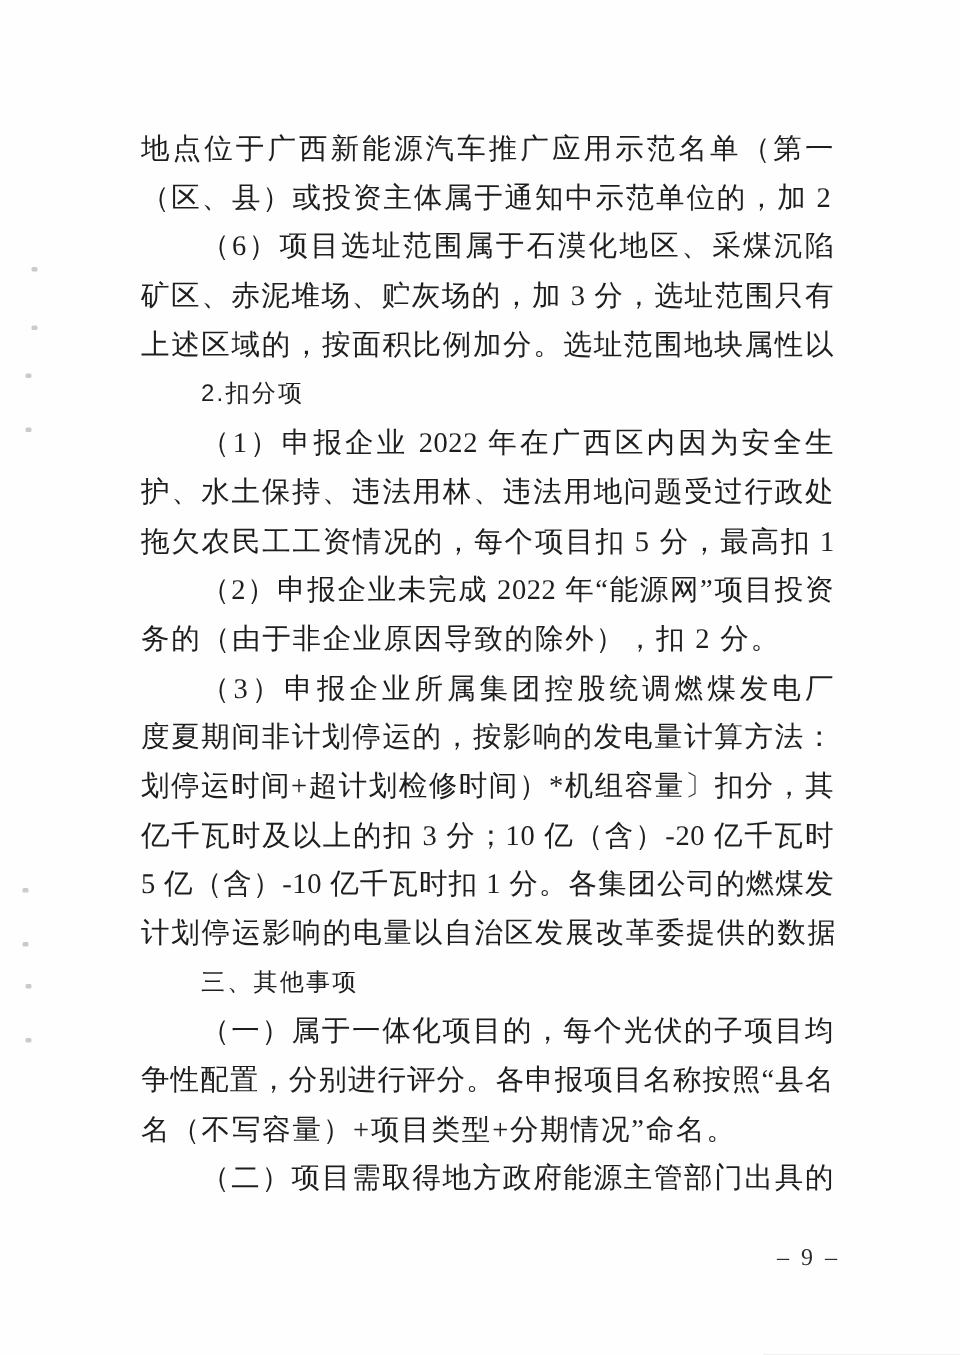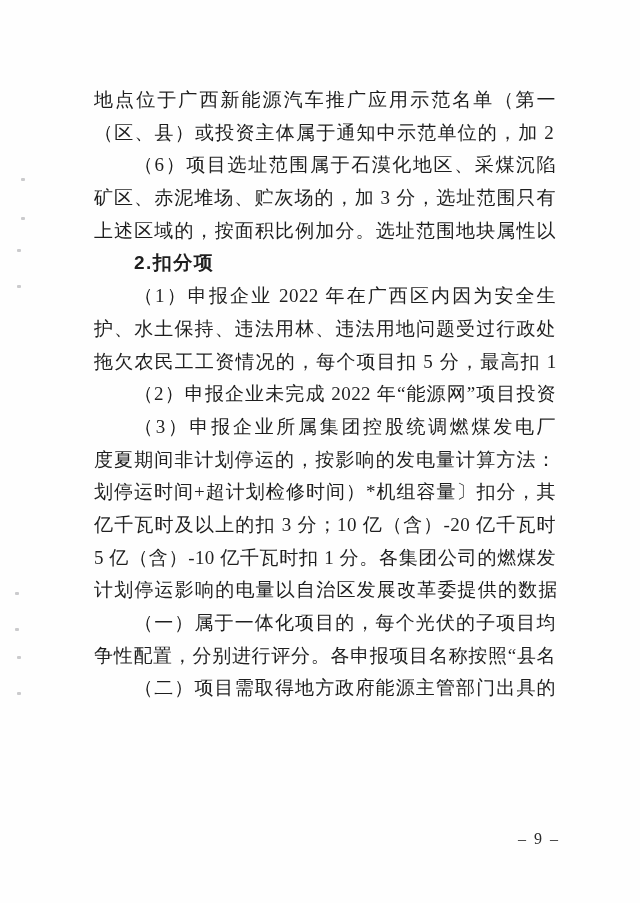--- a/index.html
+++ b/index.html
@@ -35,23 +35,23 @@
   .line.fill {
     white-space: normal;
     text-align: justify;
     text-align-last: justify;
     letter-spacing: 0.4px;
   }
   .line.indent {
     text-indent: 40px;
   }
   .line.bold {
-    font-weight: 700;
+    font-weight: 400;
     font-family: "Liberation Sans", sans-serif;
-    font-size: 19px;
+    font-size: 16px;
     letter-spacing: 1.5px;
   }
   .page-number {
     position: absolute;
     top: 830px;
     left: 518px;
     width: 40px;
     font-size: 16px;
     letter-spacing: 2px;
     color: #2a2a2a;
@@ -74,28 +74,31 @@
       <div class="line fill">地点位于广西新能源汽车推广应用示范名单（第一批）所在市</div>
       <div class="line">（区、县）或投资主体属于通知中示范单位的，加 2 分。</div>
       <div class="line fill indent">（6）项目选址范围属于石漠化地区、采煤沉陷区、废弃</div>
       <div class="line fill">矿区、赤泥堆场、贮灰场的，加 3 分，选址范围只有部分属于</div>
       <div class="line fill">上述区域的，按面积比例加分。选址范围地块属性以县级及以</div>
       <div class="line bold indent">2.扣分项</div>
       <div class="line fill indent">（1）申报企业 2022 年在广西区内因为安全生产、环境保</div>
       <div class="line fill">护、水土保持、违法用林、违法用地问题受过行政处罚或存在</div>
       <div class="line">拖欠农民工工资情况的，每个项目扣 5 分，最高扣 15 分。</div>
       <div class="line fill indent">（2）申报企业未完成 2022 年“能源网”项目投资计划任</div>
+      <div class="line">务的（由于非企业原因导致的除外），扣 2 分。</div>
       <div class="line fill indent">（3）申报企业所属集团控股统调燃煤发电厂 2022 年迎峰</div>
       <div class="line fill">度夏期间非计划停运的，按影响的发电量计算方法：〔（非计</div>
       <div class="line fill">划停运时间+超计划检修时间）*机组容量〕扣分，其中：在 20</div>
       <div class="line fill">亿千瓦时及以上的扣 3 分；10 亿（含）-20 亿千瓦时扣 2 分；</div>
       <div class="line fill">5 亿（含）-10 亿千瓦时扣 1 分。各集团公司的燃煤发电机组非</div>
       <div class="line">计划停运影响的电量以自治区发展改革委提供的数据为准。</div>
+      <div class="line bold indent">三、其他事项</div>
       <div class="line fill indent">（一）属于一体化项目的，每个光伏的子项目均需参与竞</div>
       <div class="line fill">争性配置，分别进行评分。各申报项目名称按照“县名+项目</div>
+      <div class="line">名（不写容量）+项目类型+分期情况”命名。</div>
       <div class="line fill indent">（二）项目需取得地方政府能源主管部门出具的本次申报</div>
     </div>
   <div class="page-number">– 9 –</div>
   <div id="specks">
       <div class="speck" style="left: 21px; top: 178px;"></div>
       <div class="speck" style="left: 21px; top: 217px;"></div>
       <div class="speck" style="left: 17px; top: 249px;"></div>
       <div class="speck" style="left: 17px; top: 285px;"></div>
       <div class="speck" style="left: 15px; top: 592px;"></div>
       <div class="speck" style="left: 15px; top: 628px;"></div>

